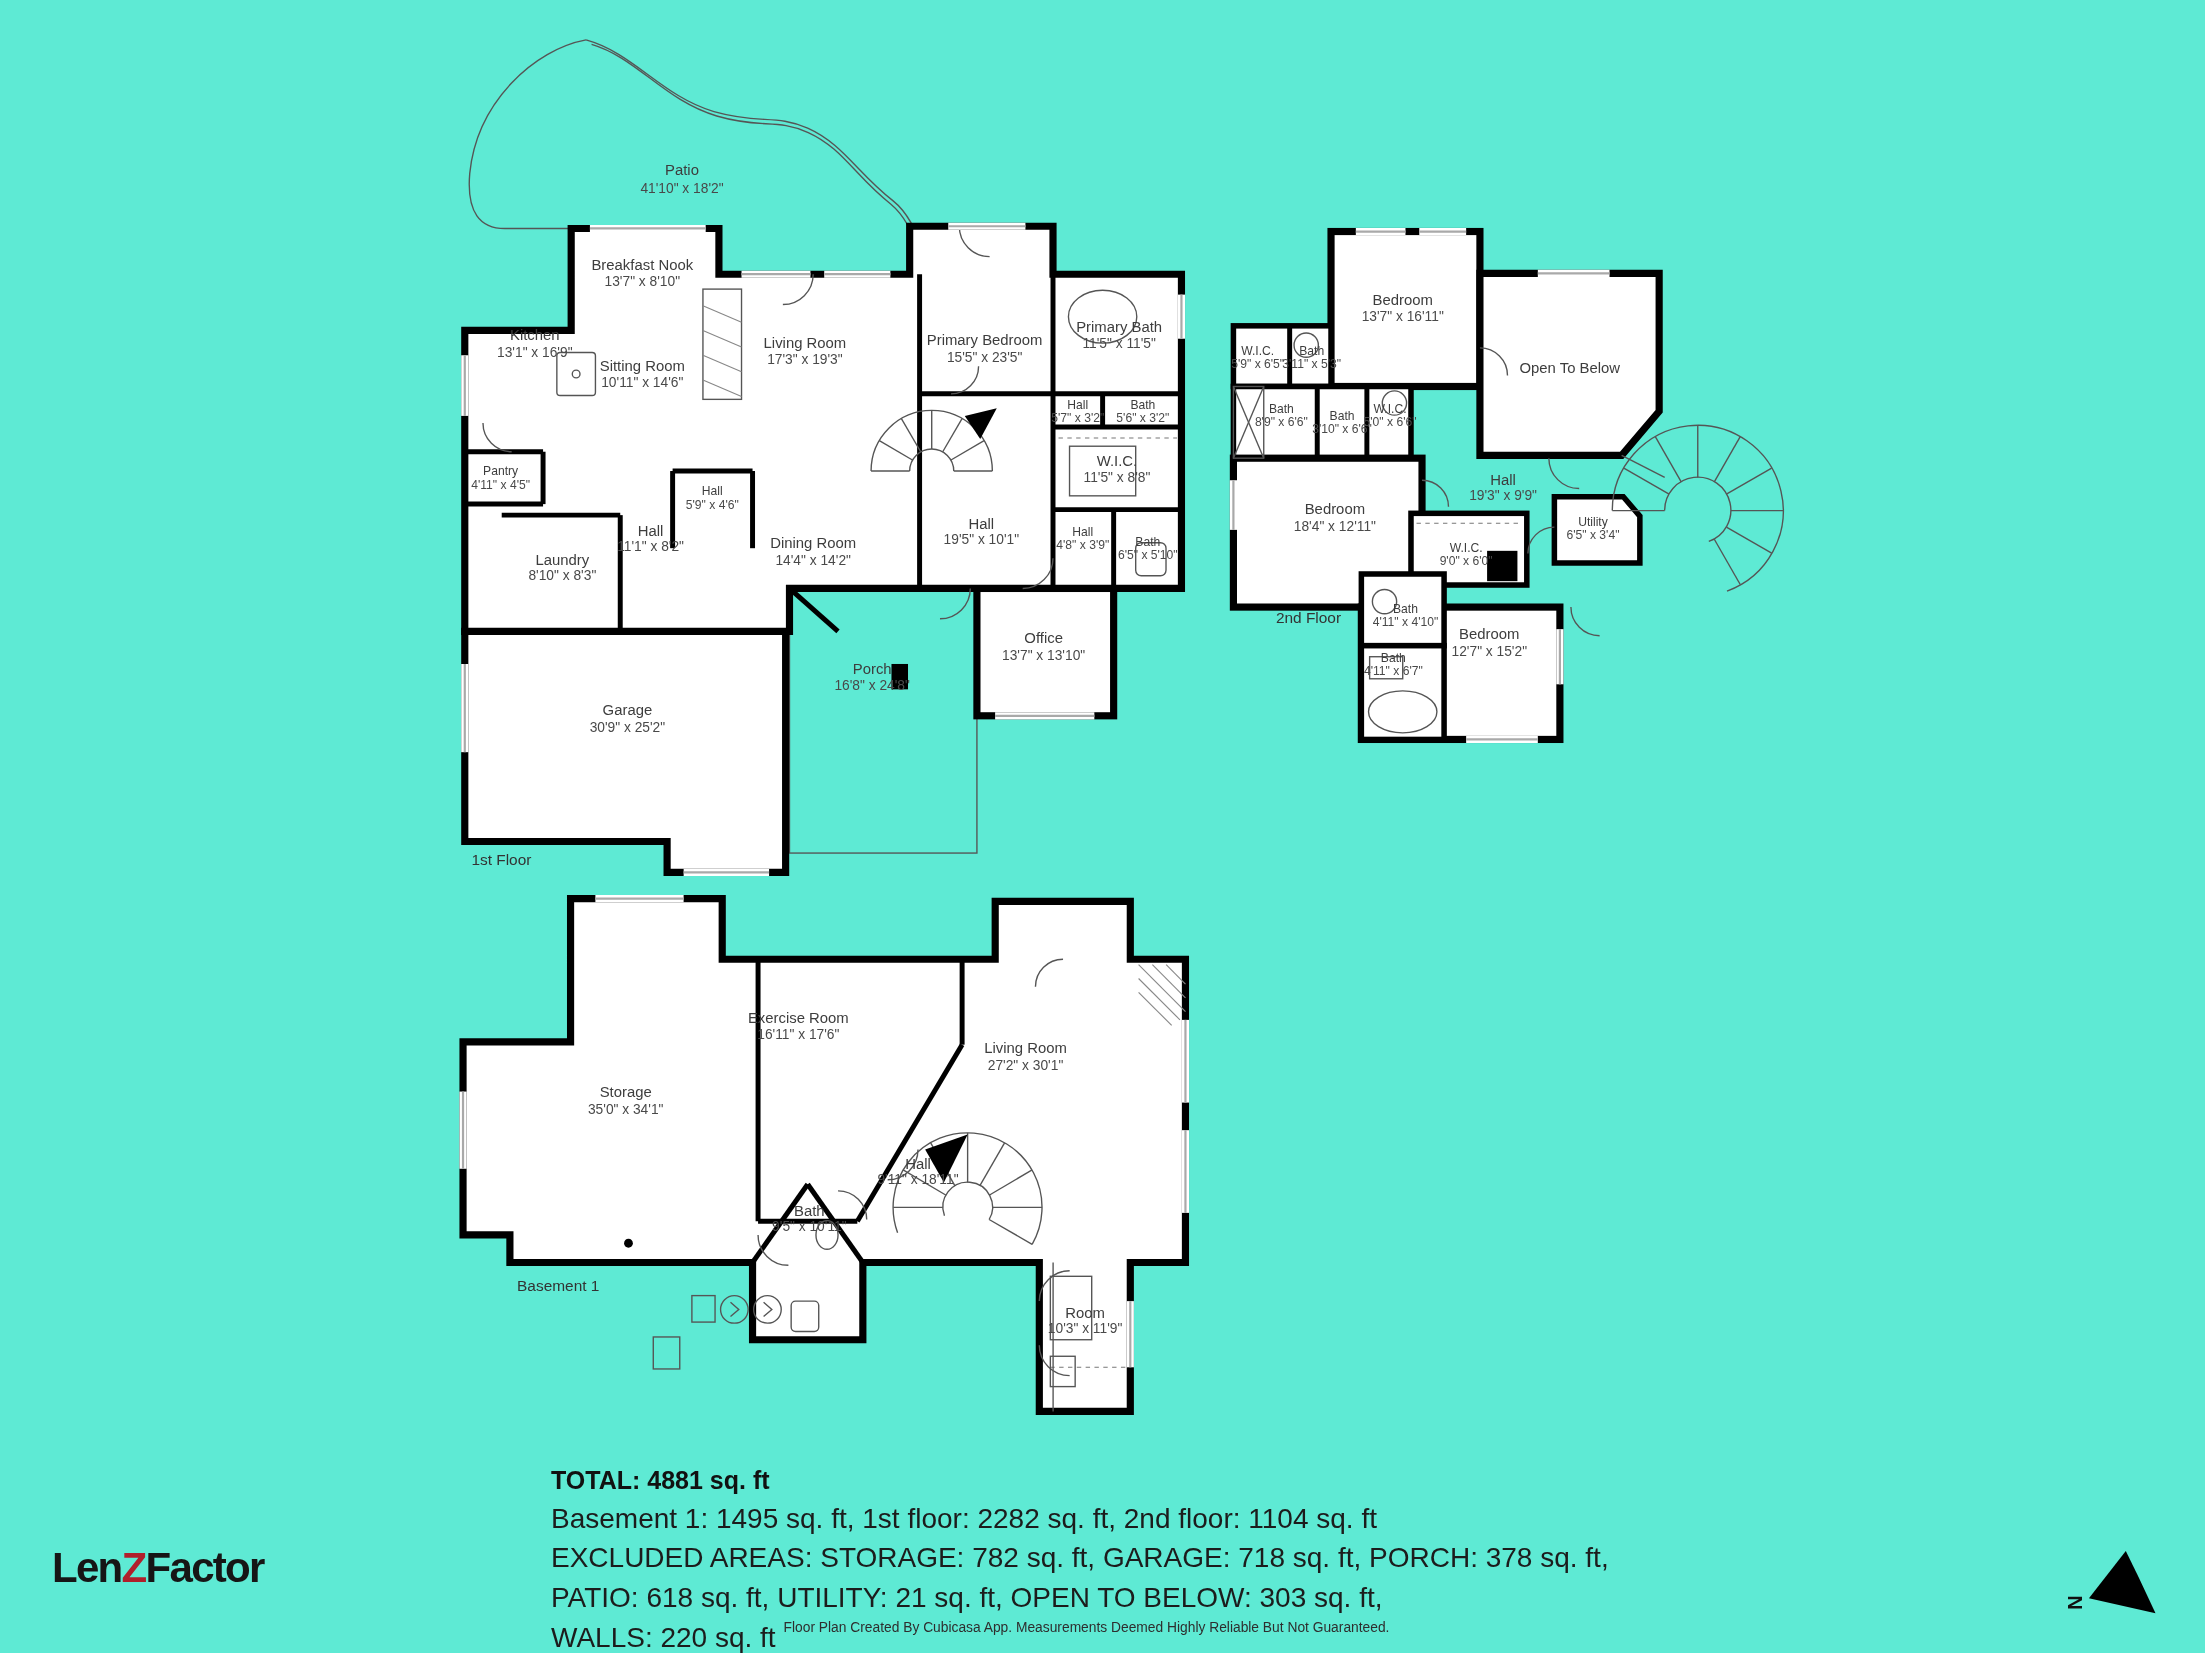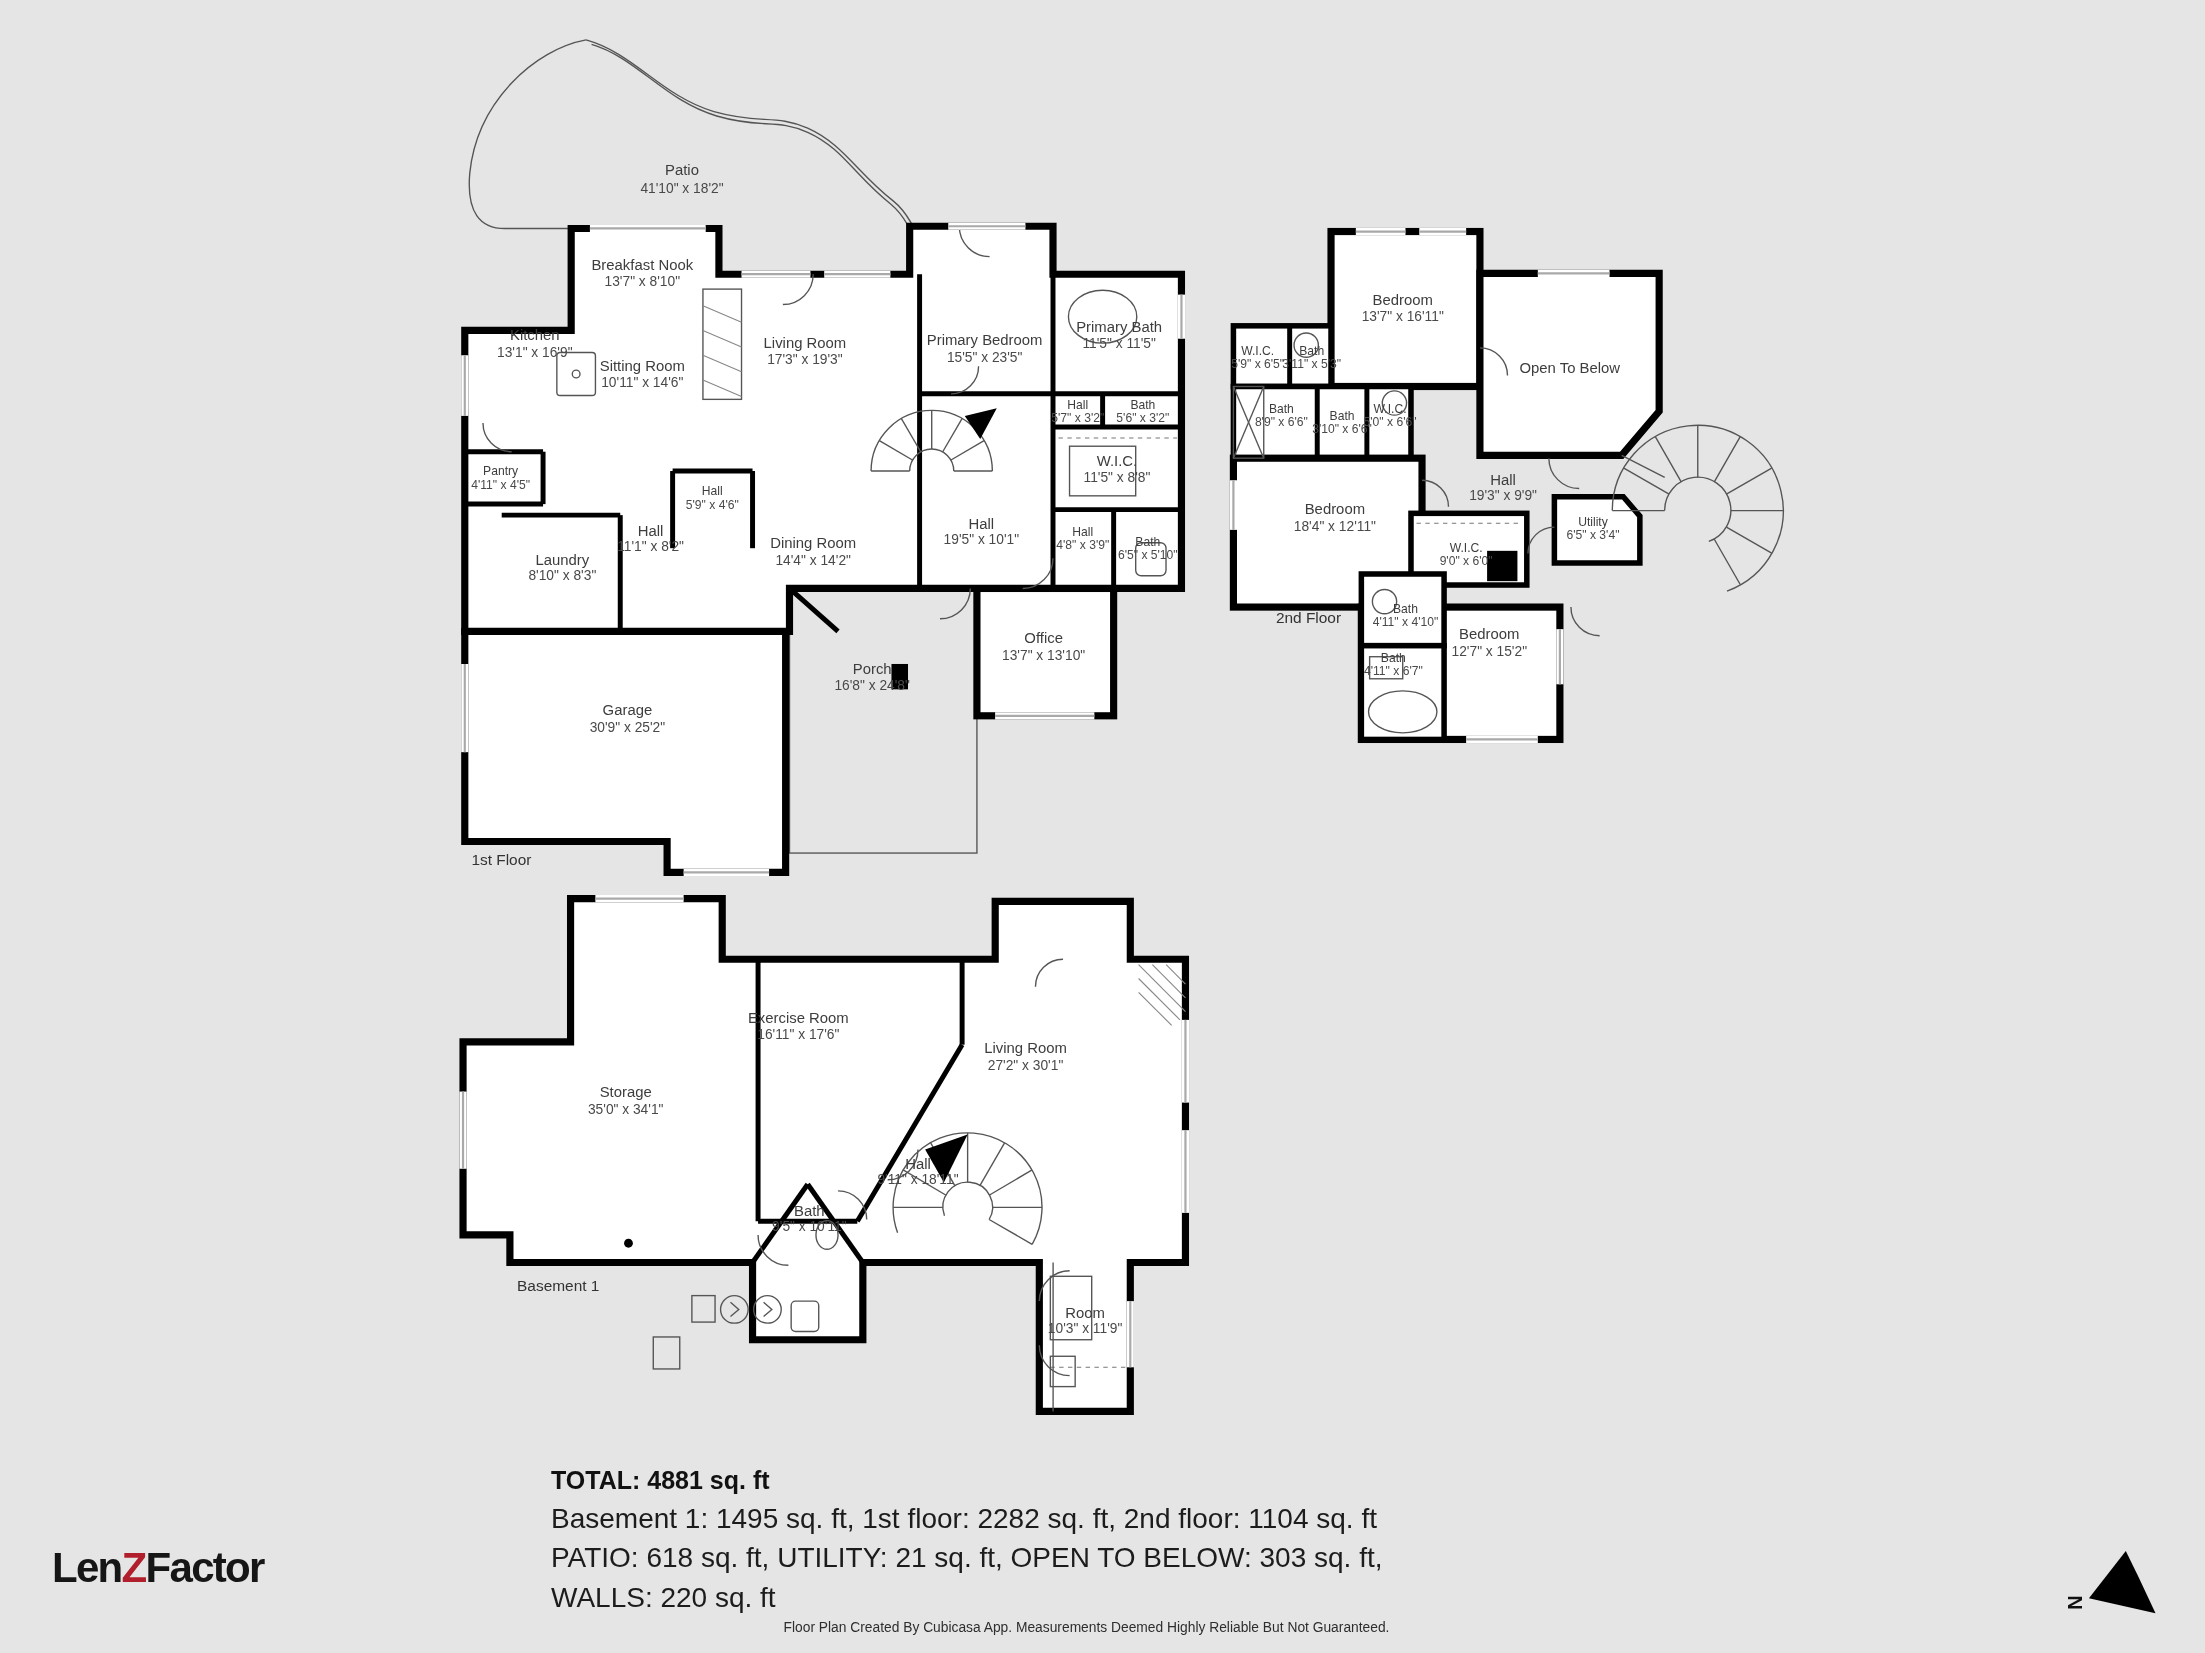--- a/index.html
+++ b/index.html
@@ -1,16 +1,16 @@
 <!DOCTYPE html>
 <html style="font-size:8.8px"><head>
 <meta charset="utf-8">
 <style>
   html,body{margin:0;padding:0;background:#fff;}
-  #canvas{position:relative;width:2205px;height:1654px;background:#e5e5e5;overflow:hidden;
+  #canvas{position:relative;width:2205px;height:1654px;background:#5eead4;overflow:hidden;
           font-family:"Liberation Sans", sans-serif;}
   svg{position:absolute;overflow:visible;}
   .wall{fill:#ffffff;stroke:#000000;stroke-width:13;stroke-linejoin:miter;}
   .wall2{fill:#ffffff;stroke:#000000;stroke-width:10;stroke-linejoin:miter;}
   .iw{stroke:#000000;stroke-width:9;fill:none;}
   .thin{stroke:#555555;stroke-width:2.5;fill:none;}
   .hatch{stroke:#888888;stroke-width:2;fill:none;}
   .dash{stroke:#777777;stroke-width:2;fill:none;stroke-dasharray:8 8;}
   .winw{stroke:#ffffff;stroke-width:13;fill:none;}
   .wing{stroke:#a9a9a9;stroke-width:4;fill:none;}
@@ -362,20 +362,21 @@
       <text class="rd" x="648" y="633">9'5" x 10'11"</text>
       <text class="rl" x="1148" y="790">Room</text>
       <text class="rd" x="1148" y="818">10'3" x 11'9"</text>
       <text class="fl" x="118" y="742">Basement 1</text>
     </g>
   </svg>
 
   <div class="summary">
     <div class="tot">TOTAL: 4881 sq. ft</div>
     <div class="ln">Basement 1: 1495 sq. ft, 1st floor: 2282 sq. ft, 2nd floor: 1104 sq. ft</div>
+    <div class="ln">EXCLUDED AREAS: STORAGE: 782 sq. ft, GARAGE: 718 sq. ft, PORCH: 378 sq. ft,</div>
     <div class="ln">PATIO: 618 sq. ft, UTILITY: 21 sq. ft, OPEN TO BELOW: 303 sq. ft,</div>
     <div class="ln">WALLS: 220 sq. ft</div>
   </div>
 
   <div class="footer">Floor Plan Created By Cubicasa App. Measurements Deemed Highly Reliable But Not Guaranteed.</div>
 
   <div class="logo"><span>Len</span><span class="z">Z</span><span>Factor</span></div>
 
   <svg class="compass" width="121" height="72" viewBox="0 0 220 130">
     <polygon class="blk" points="116,5 49,91 170,118 140,54"></polygon>

